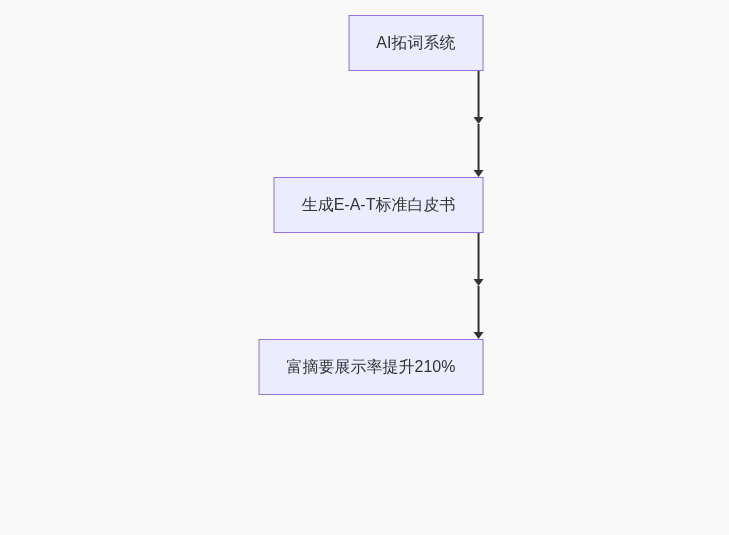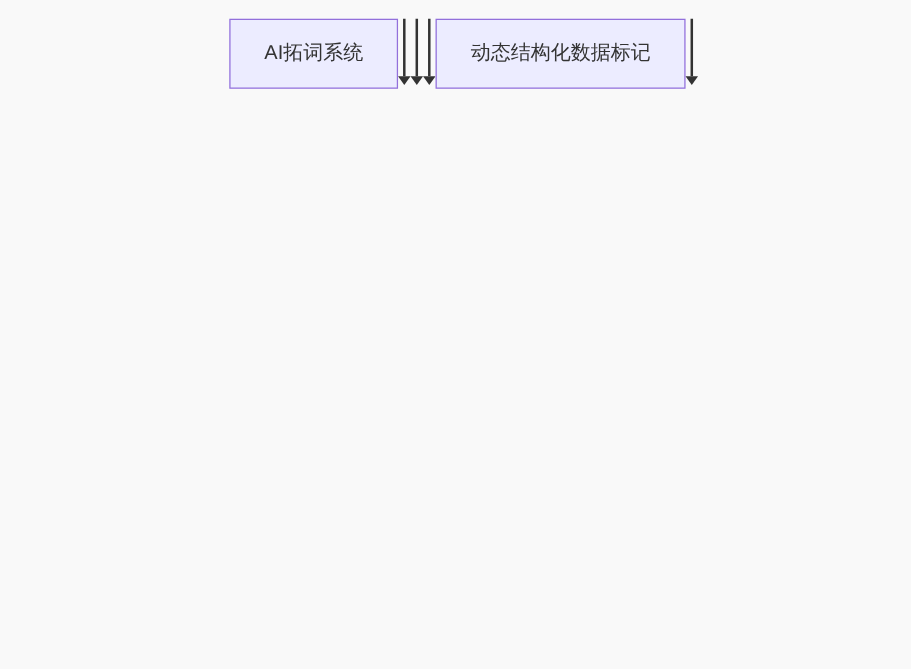--- a/index.html
+++ b/index.html
@@ -15,22 +15,22 @@
     background: #f9f9f9;
     position: relative;
   }
 
   .flowchart {
     position: absolute;
     left: 371px;
     top: 15px;
     transform: translateX(-50%);
     display: flex;
-    flex-direction: row;
-    align-items: flex-start;
+    flex-direction: column;
+    align-items: flex-end;
   }
 
   .flow-node {
     background: #ECECFF;
     border: 1px solid #9370DB;
     color: #333333;
     font-size: 16px;
     height: 56px;
     line-height: 54px;
     padding: 0 27px;
@@ -70,27 +70,28 @@
     <div class="arrow-line"></div>
     <div class="arrow-head"></div>
   </div>
 
 
   <div class="flow-arrow">
     <div class="arrow-line"></div>
     <div class="arrow-head"></div>
   </div>
 
-
-  <div class="flow-arrow">
-    <div class="arrow-line"></div>
-    <div class="arrow-head"></div>
-  </div>
-
-  <div class="flow-node">动态结构化数据标记</div>
+  <div class="flow-node">生成E-A-T标准白皮书</div>
 
   <div class="flow-arrow">
     <div class="arrow-line"></div>
     <div class="arrow-head"></div>
   </div>
 
 
+  <div class="flow-arrow">
+    <div class="arrow-line"></div>
+    <div class="arrow-head"></div>
+  </div>
+
+  <div class="flow-node">富摘要展示率提升210%</div>
+
 </div>
 
 </body></html>

